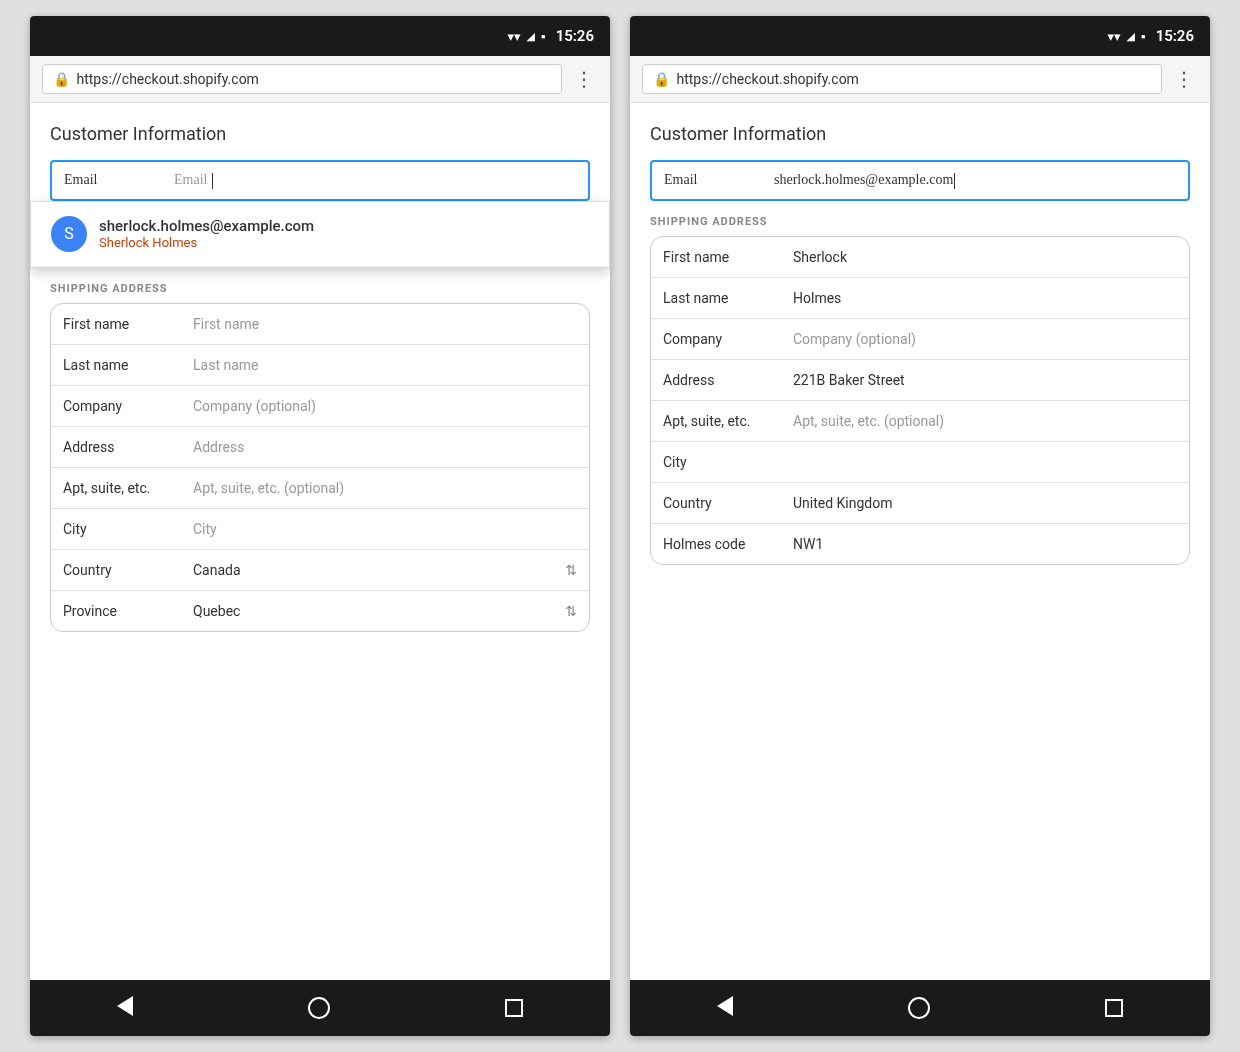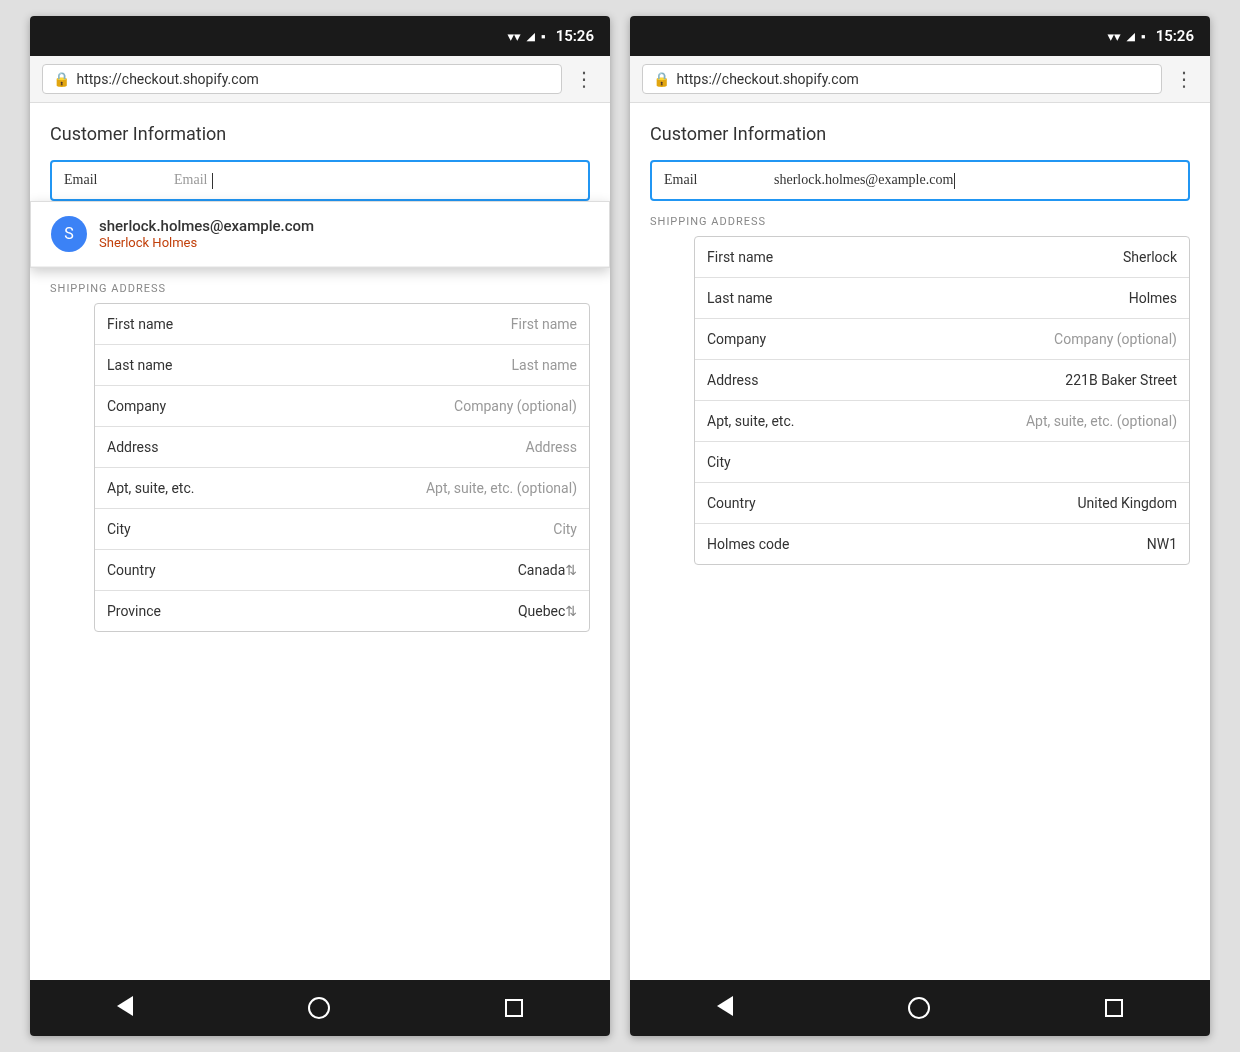--- a/index.html
+++ b/index.html
@@ -118,47 +118,45 @@
     .cursor-blink {
       display: inline-block;
       width: 1px;
       height: 16px;
       background: #333;
       vertical-align: middle;
       margin-left: 1px;
     }
     .section-label {
       font-size: 11px;
-      font-weight: 400;
+      font-weight: 700;
       color: #888;
       letter-spacing: 1px;
       margin: 14px 0 8px 0;
       text-transform: uppercase;
     }
     .form-group {
       border: 1px solid #ccc;
-      border-radius: 4px;
+      border-radius: 13px;
       overflow: hidden;
-      margin-left: 44px;
     }
     .form-group .form-row {
       display: flex;
       align-items: center;
       padding: 12px 12px;
       border-bottom: 1px solid #e0e0e0;
     }
     .form-group .form-row:last-child {
       border-bottom: none;
     }
     .form-row .field-label {
       min-width: 130px;
     }
     .form-row .field-value {
       flex: 1;
-      text-align: right;
     }
     .select-arrows {
       color: #888;
       font-size: 14px;
     }
     
     .autofill-dropdown {
       background: #fff;
       border: 1px solid #ddd;
       box-shadow: 0 4px 12px rgba(0,0,0,0.2);

